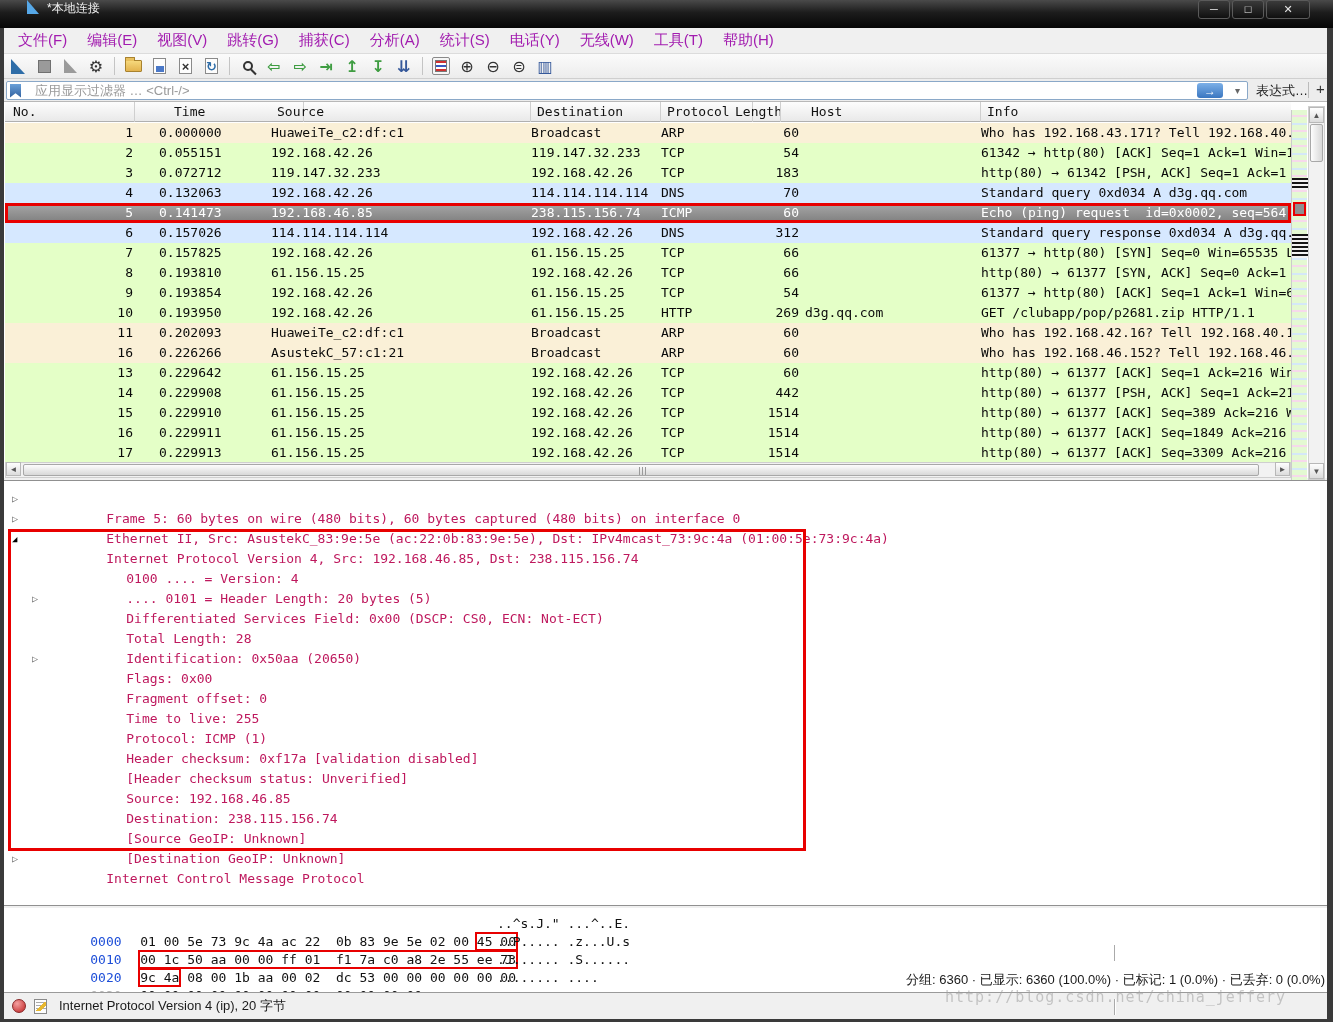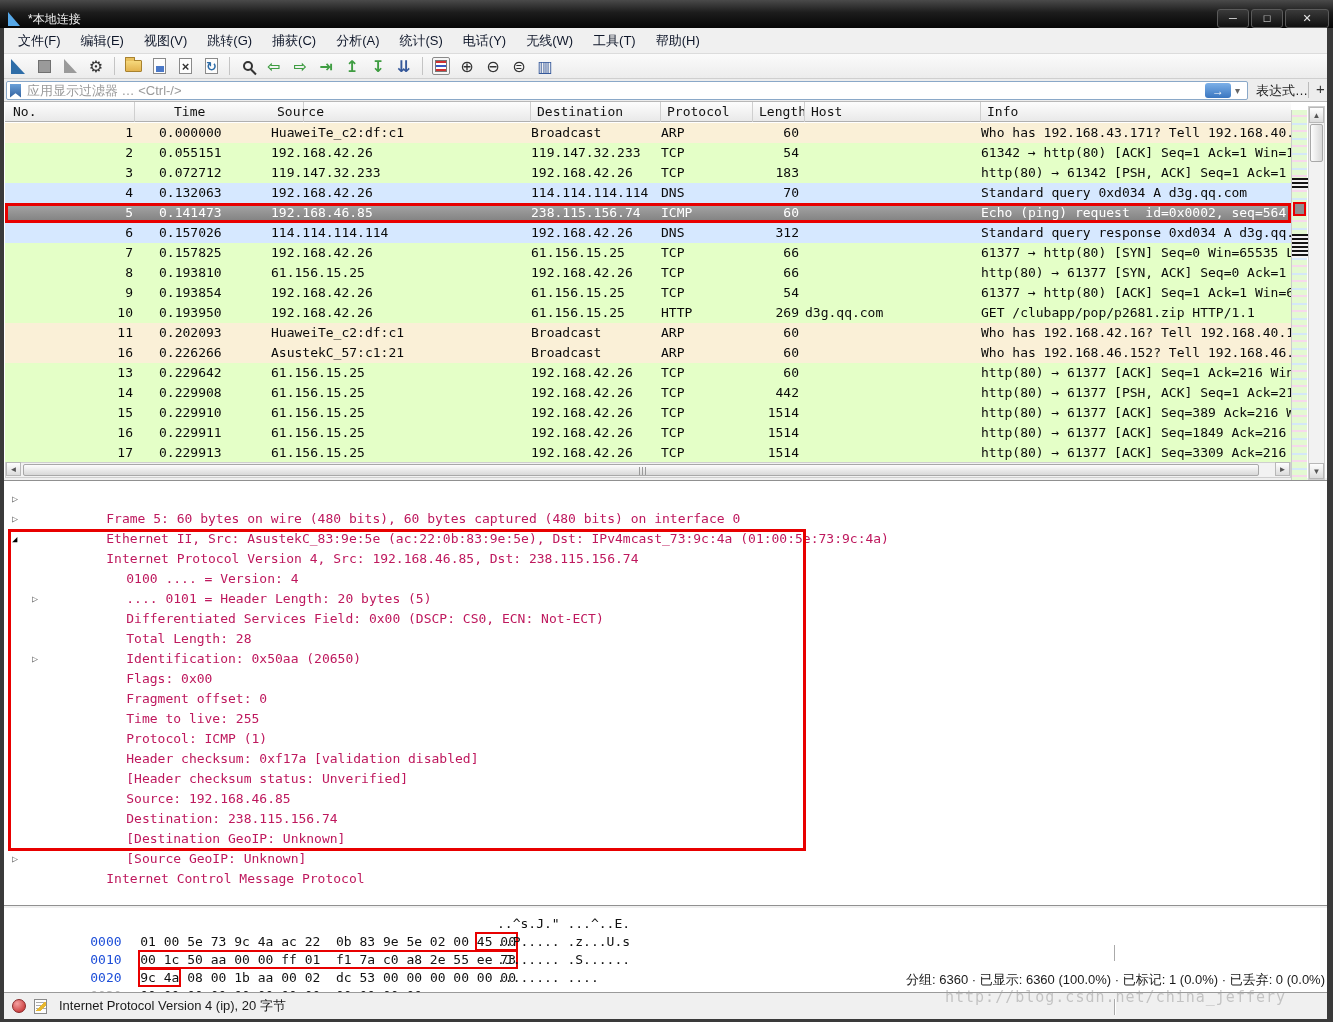--- a/index.html
+++ b/index.html
@@ -4,35 +4,35 @@
 <style>
   * { margin:0; padding:0; box-sizing:border-box; }
   html,body { width:1333px; height:1022px; overflow:hidden; background:#f0f0f0;
     font-family:"Liberation Sans","DejaVu Sans",sans-serif; }
   .mono { font-family:"DejaVu Sans Mono","Liberation Mono",monospace; }
   .window { position:relative; width:1333px; height:1022px; background:#f0f0f0; }
 
   
   .titlebar { position:absolute; left:0; top:0; width:1333px; height:28px;
     background:linear-gradient(#4a4a4a,#1c1c1c 45%,#060606); color:#fff;
-    display:flex; align-items:flex-end; padding:0 4px; }
+    display:flex; align-items:flex-start; padding:0 23px; }
   .titlebar .app-fin { width:0; height:0; border-bottom:14px solid #56a8e8;
     border-right:12px solid transparent; margin:0 8px 2px 4px; }
   .title-text { font-size:12px; color:#f2f2f2; }
   .win-controls { margin-left:auto; display:flex; gap:2px; }
   .win-btn { width:32px; height:19px; background:linear-gradient(#3a3a3a,#101010);
     border:1px solid #5a5a5a; border-radius:3px; color:#e8e8e8; font-size:11px;
     display:flex; align-items:center; justify-content:center; line-height:1; }
   .win-btn.close { width:44px; }
 
   
   .menubar { position:absolute; left:0; top:28px; width:1333px; height:26px;
     background:#f0f0f0; border-bottom:1px solid #dcdcdc; display:flex;
     align-items:center; padding-left:8px; }
-  .menu-item { font-size:13px; color:#0f172a; padding:4px 10px; }
+  .menu-item { font-size:15px; color:#a21caf; padding:4px 10px; }
 
   
   .toolbar { position:absolute; left:0; top:54px; width:1333px; height:25px;
     background:linear-gradient(#fbfbfb,#ececec); border-bottom:1px solid #cfcfcf;
     display:flex; align-items:center; padding-left:6px; gap:2px; }
   .tb { width:24px; height:22px; display:inline-flex; align-items:center;
     justify-content:center; font-size:16px; color:#333; position:relative; }
   .tb-sep { width:1px; height:18px; background:#c4c4c4; margin:0 4px; }
   .fin-blue { width:0;height:0;border-bottom:15px solid #2e6da8;border-right:14px solid transparent; }
   .fin-gray { width:0;height:0;border-bottom:14px solid #9a9a9a;border-right:13px solid transparent; }
@@ -53,21 +53,21 @@
   .colorize-box { width:18px;height:18px;border:1px solid #8a8a8a;background:#f6f6f6;
     display:flex;align-items:center;justify-content:center;border-radius:2px; }
   .stripes { width:12px;height:12px;background:repeating-linear-gradient(180deg,
     #d03030 0 2px,#fff 2px 4px,#3858c0 4px 6px,#fff 6px 8px); border:1px solid #777; }
 
   
   .filterbar { position:absolute; left:0; top:79px; width:1333px; height:23px;
     background:#ededed; border-bottom:1px solid #b8b8b8; display:flex; align-items:center; }
   .filter-input { position:absolute; left:6px; top:2px; width:1242px; height:19px;
     background:#fff; border:1px solid #8aa8c8; border-radius:2px; display:flex;
-    align-items:center; padding:0 3px; }
+    align-items:center; padding:0 3px;gap:8px; }
   .bookmark { width:11px; height:14px; background:linear-gradient(#6aa0d8,#2f5f9e);
     clip-path:polygon(0 0,100% 0,100% 100%,50% 70%,0 100%); margin-right:6px; }
   .filter-placeholder { font-size:13px; color:#9a9a9a; }
   .apply-btn { margin-left:auto; width:26px; height:15px; border-radius:3px;
     background:linear-gradient(#7cb0e8,#3a76c0); color:#fff; font-size:12px;
     display:flex; align-items:center; justify-content:center; line-height:1; }
   .apply-caret { color:#666; font-size:10px; padding:0 4px; }
   .expr-btn { position:absolute; left:1256px; top:3px; font-size:13px; color:#222; }
   .filter-sep { position:absolute; left:1308px; top:3px; width:1px; height:16px; background:#bbb; }
   .add-btn { position:absolute; left:1316px; top:1px; font-size:15px; color:#333; }
@@ -276,21 +276,21 @@
     <span class="add-btn">+</span>
   </div>
 
   <div class="packet-list">
     <div class="pl-header mono">
       <span class="hcell" style="left:0;width:130px;padding-left:8px;">No.</span>
       <span class="hcell" style="left:130px;width:136px;margin-left:33px;">Time</span>
       <span class="hcell" style="left:266px;width:260px;">Source</span>
       <span class="hcell" style="left:526px;width:130px;">Destination</span>
       <span class="hcell" style="left:656px;width:92px;">Protocol</span>
-      <span class="hcell" style="left:748px;width:52px;">Length</span>
+      <span class="hcell" style="left:724px;width:52px;">Length</span>
       <span class="hcell" style="left:800px;width:176px;">Host</span>
       <span class="hcell" style="left:976px;width:310px;border-right:none;">Info</span>
     </div>
     <div class="rows">
 
         <div class="prow arp">
           <span class="pcell c-no">1</span>
           <span class="pcell c-time">0.000000</span>
           <span class="pcell c-src">HuaweiTe_c2:df:c1</span>
           <span class="pcell c-dst">Broadcast</span>
@@ -554,25 +554,25 @@
 
         <div class="dline lvl1 none">
           <span>Source: 192.168.46.85</span>
         </div>
 
         <div class="dline lvl1 none">
           <span>Destination: 238.115.156.74</span>
         </div>
 
         <div class="dline lvl1 none">
+          <span>[Source GeoIP: Unknown]</span>
+        </div>
+
+        <div class="dline lvl1 none">
           <span>[Destination GeoIP: Unknown]</span>
-        </div>
-
-        <div class="dline lvl1 none">
-          <span>[Source GeoIP: Unknown]</span>
         </div>
 
         <div class="dline lvl0 collapsed">
           <span>Internet Control Message Protocol</span>
         </div>
       </div>
     <div class="details-redbox"></div>
   </div>
 
   <div class="hexpane">

